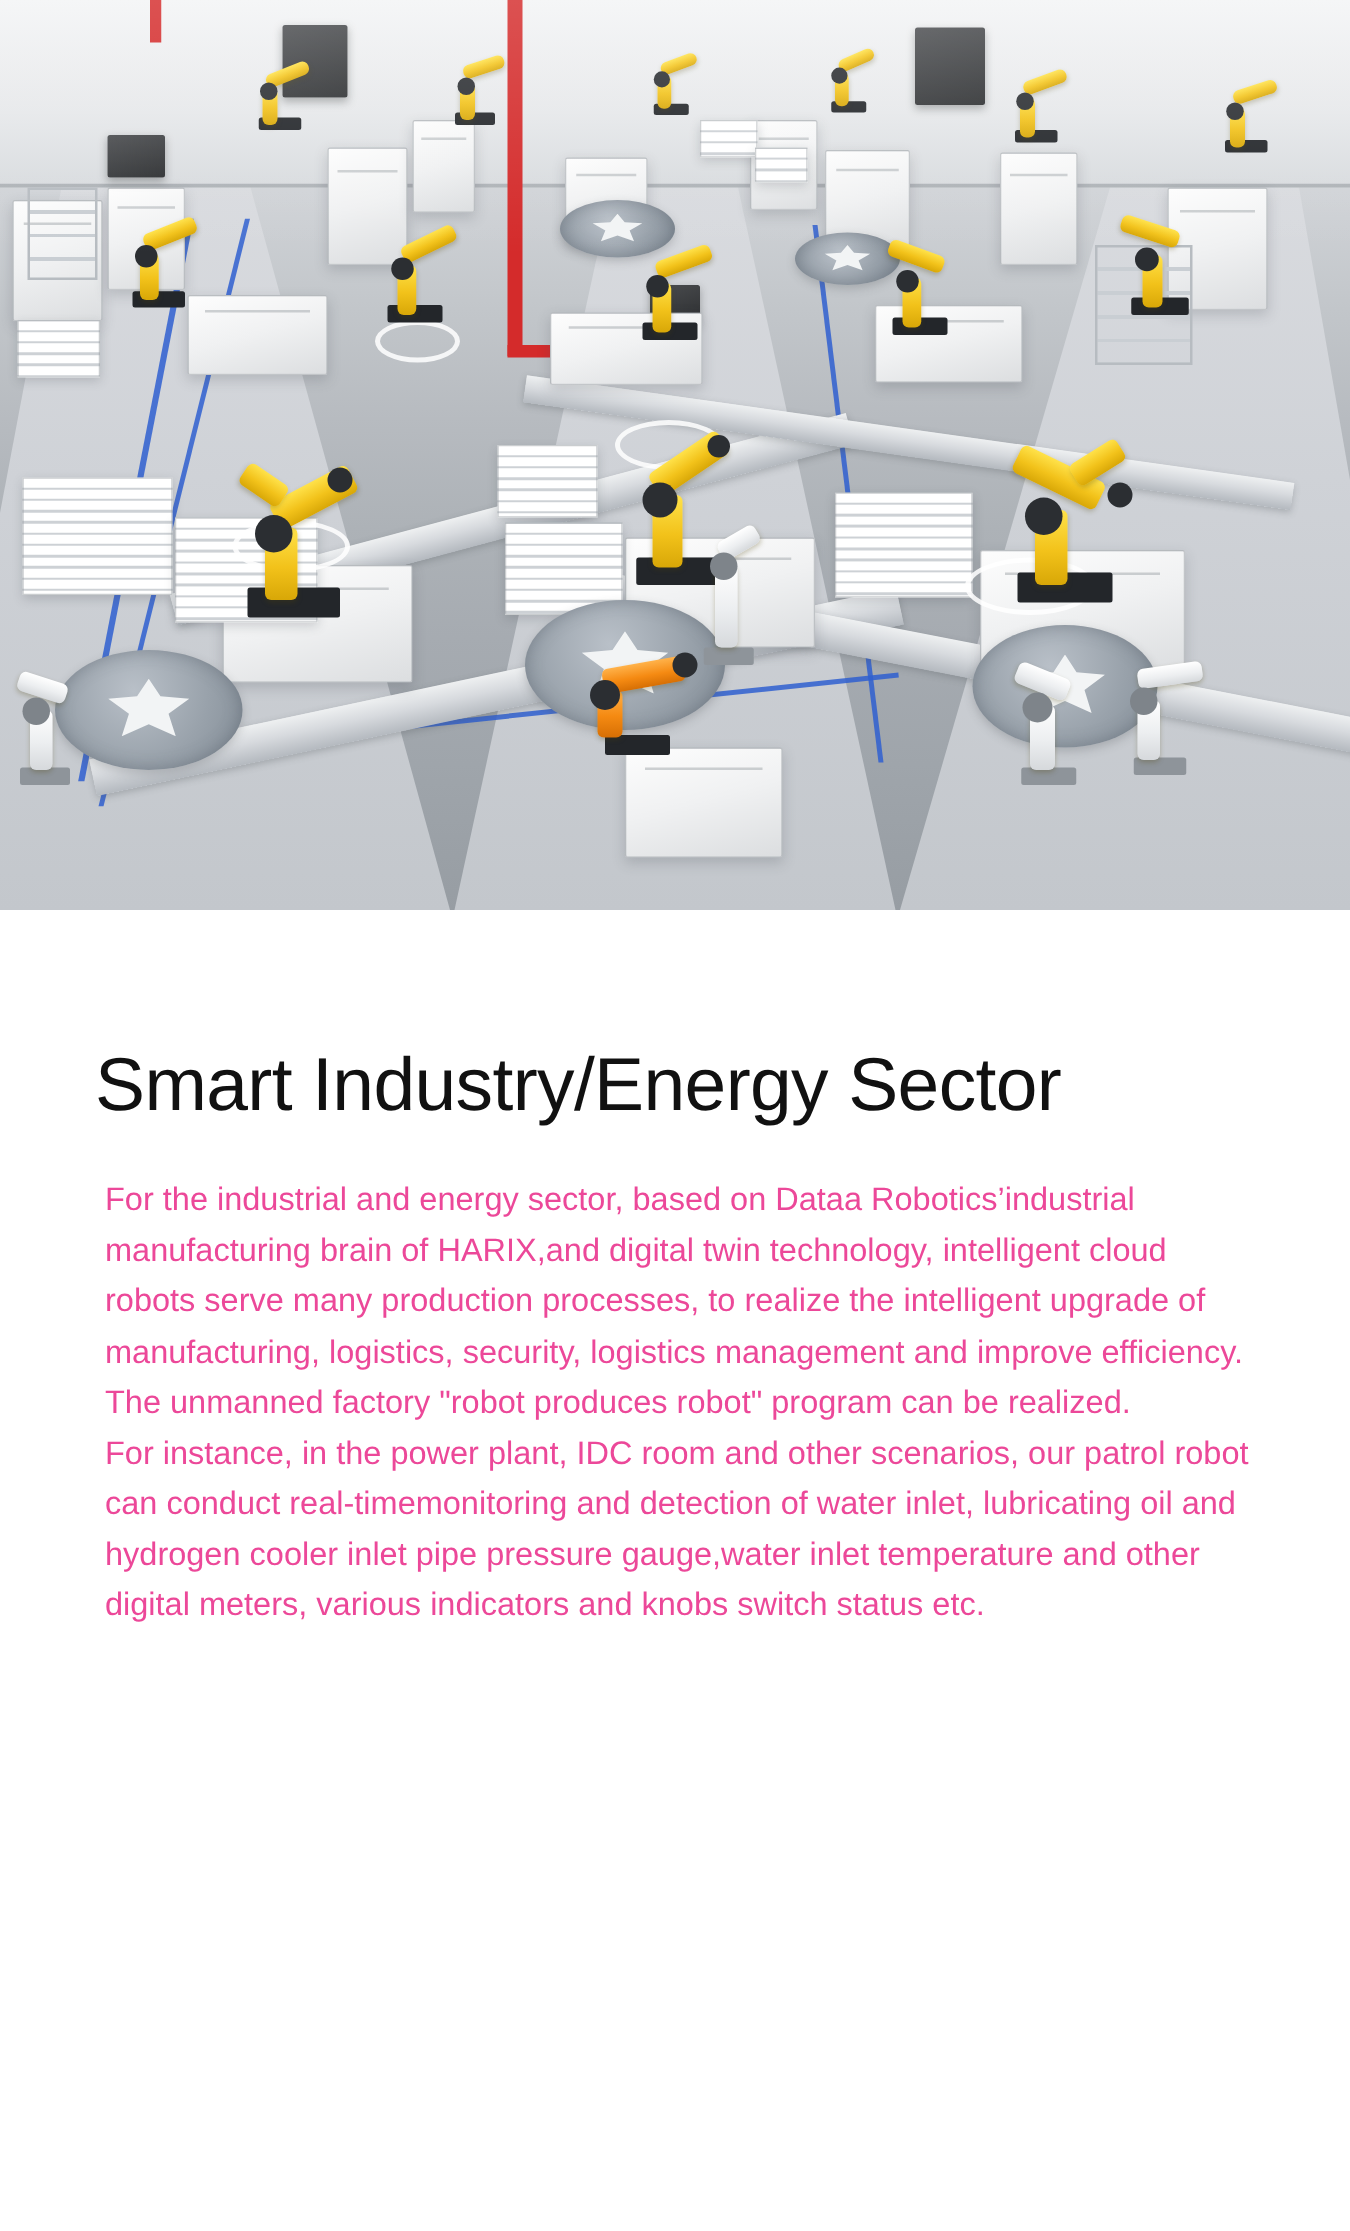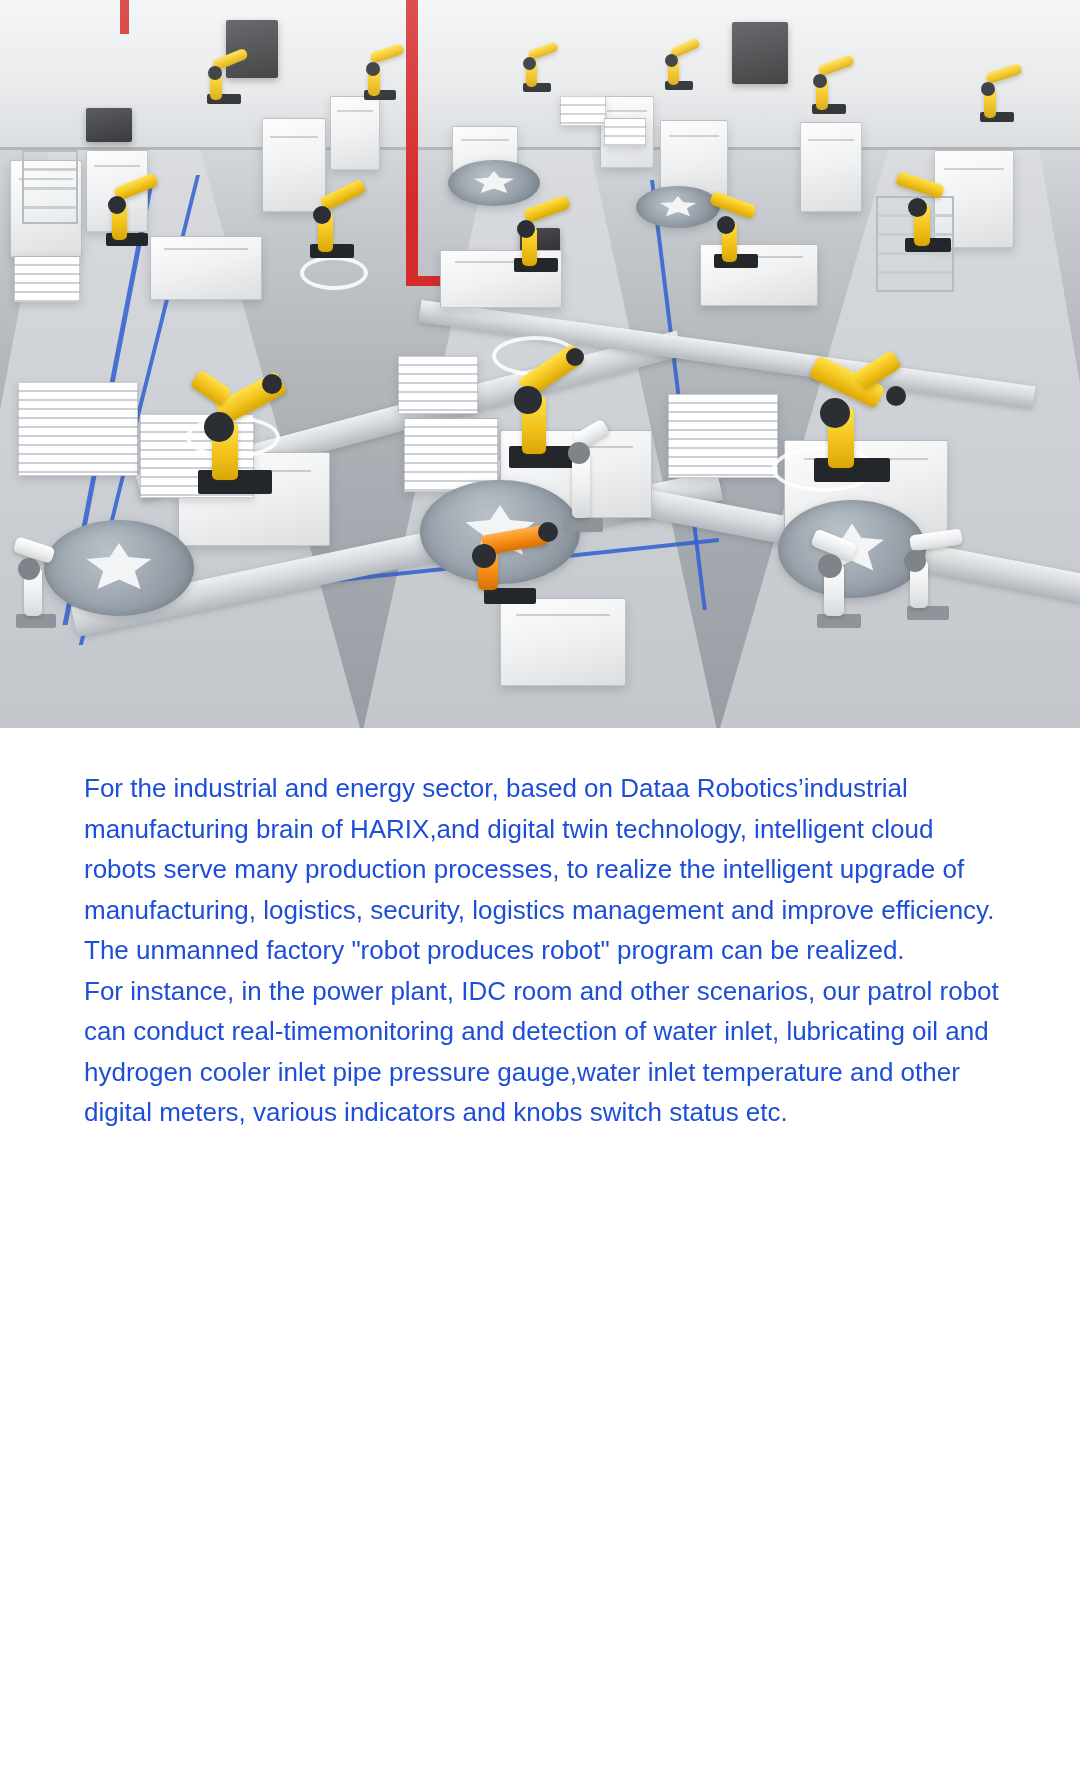--- a/index.html
+++ b/index.html
@@ -230,21 +230,21 @@
     font-size: 26px;
     line-height: 1.56;
     color: #3f3f3f;
     max-width: 900px;
   }
 
   .body-block {
     margin: 40px 0 0 8px;
     font-size: 26px;
     line-height: 1.56;
-    color: #1d4ed8;
+    color: #ec4899;
     max-width: 930px;
   }
   .body-block p { margin: 0; }
   .body-block p + p { margin-top: 0; }
 </style>
 </head>
 <body>
 
 <div class="page">
 
@@ -454,20 +454,21 @@
       <div class="seg" style="left:30px;top:44px;width:18px;height:48px;"></div>
       <div class="seg" style="left:30px;top:16px;width:52px;height:16px;transform:rotate(-8deg);"></div>
       <div class="joint" style="left:24px;top:34px;width:22px;height:22px;background:#7e848a;"></div>
     </div>
 
     <div class="sheen"></div>
   </div>
 
   <div class="content">
 
+    <h1 class="title">Smart Industry/Energy Sector</h1>
 
 
     <div class="body-block">
       <p>For the industrial and energy sector, based on Dataa Robotics’industrial manufacturing brain of HARIX,and digital twin technology, intelligent cloud robots serve many production processes, to realize the intelligent upgrade of manufacturing, logistics, security, logistics management and improve efficiency.</p>
       <p>The unmanned factory "robot produces robot" program can be realized.</p>
       <p>For instance, in the power plant, IDC room and other scenarios, our patrol robot can conduct real-timemonitoring and detection of water inlet, lubricating oil and hydrogen cooler inlet pipe pressure gauge,water inlet temperature and other digital meters, various indicators and knobs switch status etc.</p>
     </div>
 
   </div>
 </div>

